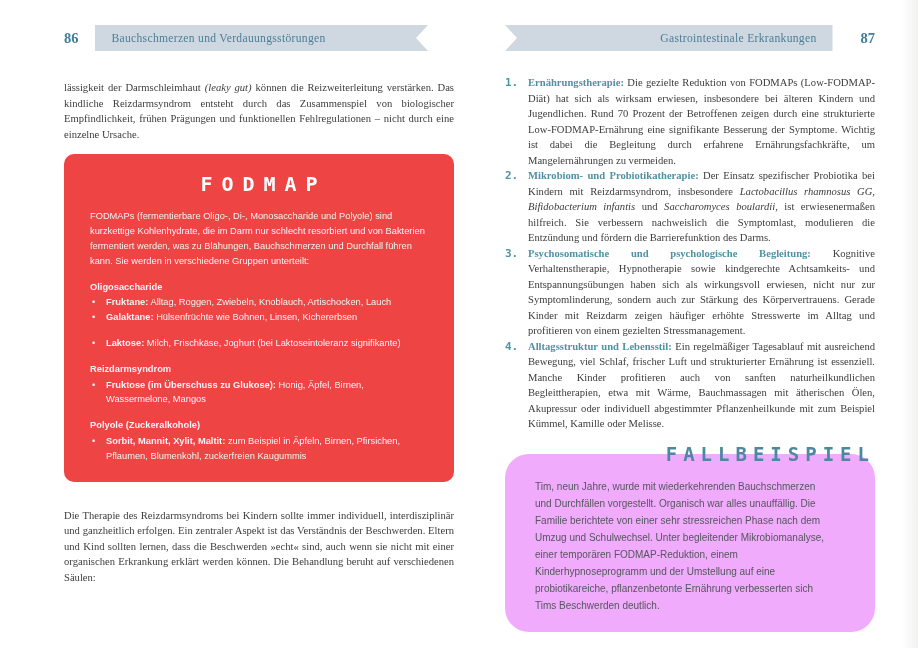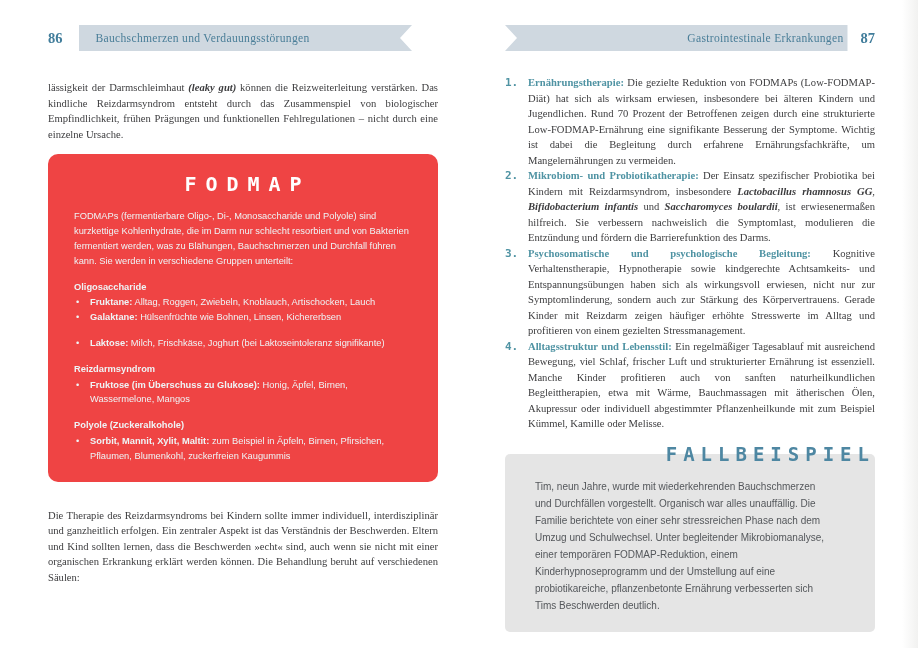--- a/index.html
+++ b/index.html
@@ -1,38 +1,38 @@
 <!DOCTYPE html>
 <html lang="de"><head>
 <meta charset="utf-8">
 <style>
   html,body{margin:0;padding:0;background:#ffffff;}
   .spread{position:relative;width:918px;height:648px;background:#ffffff;overflow:hidden;
           font-family:"Liberation Serif",serif;}
   .spread .edge-shadow{position:absolute;top:0;right:0;width:16px;height:100%;
           background:linear-gradient(to left, rgba(120,120,110,0.10), rgba(0,0,0,0));pointer-events:none;}
   .page{position:absolute;top:0;height:648px;box-sizing:border-box;overflow:hidden;}
-  .page-left{left:0;width:459px;padding:25px 21px 0 48px;}
+  .page-left{left:16px;width:459px;padding:25px 21px 0 48px;}
   .page-right{left:459px;width:459px;padding:25px 43px 0 46px;}
 
   
   .page-header{display:flex;align-items:center;height:26px;}
   .page-num{font-weight:bold;font-size:14.5px;color:#417d9b;flex:none;line-height:26px;}
   .band{height:26px;background:#cfd8e0;display:flex;align-items:center;box-sizing:border-box;flex:1;}
   .band-label{font-size:11.6px;color:#4a7e98;letter-spacing:0.3px;white-space:nowrap;}
   .band-left{margin-left:16px;margin-right:26px;padding-left:17px;
      clip-path:polygon(0 0,100% 0,calc(100% - 12px) 50%,100% 100%,0 100%);}
-  .band-right{margin-right:13px;padding-right:4px;justify-content:flex-end;
+  .band-right{margin-right:28px;padding-right:16px;justify-content:flex-end;
      clip-path:polygon(0 0,100% 0,100% 100%,0 100%,12px 50%);}
 
   
   .body{font-size:10.6px;line-height:15.6px;color:#3c3c3e;text-align:justify;margin:0;}
   .intro{margin-top:29px;}
   .outro{margin-top:26px;}
-  .it{font-style:italic;font-weight:bold;}
+  .it{font-style:italic;}
 
   
   .fodmap-box{margin-top:12px;background:#ef4444;border-radius:10px;
      padding:14px 26px 18px 26px;color:#eef4f6;font-family:"Liberation Sans",sans-serif;}
   .box-title{text-align:center;font-family:"DejaVu Sans Mono",monospace;font-weight:bold;
      font-size:20px;letter-spacing:9px;padding-left:9px;color:#ffffff;margin:4px 0 13px 0;}
   .box-text{font-size:9.3px;line-height:14.8px;margin:0;text-align:left;}
   .group{margin-top:11px;}
   .group-name{font-weight:bold;font-size:9.3px;line-height:14.8px;}
   .group ul{list-style:none;margin:1px 0 0 0;padding:0;}
@@ -46,21 +46,21 @@
      color:#3c3c3e;text-align:justify;}
   .t-num{position:absolute;left:0;top:0;font-family:"DejaVu Sans Mono",monospace;
      font-weight:bold;font-size:11px;line-height:15.5px;color:#4f93a3;}
   .t-title{font-weight:bold;color:#4f93a3;}
 
   
   .case-section{margin-top:9px;}
   .case-title{position:relative;z-index:2;text-align:right;font-family:"DejaVu Sans Mono",monospace;
      font-weight:bold;font-size:19px;letter-spacing:6px;padding-left:6px;color:#4e87a2;
      line-height:26px;margin-bottom:-13px;}
-  .case-box{position:relative;z-index:1;background:#e5e5e5;border-radius:5px;padding:24px 44px 18px 30px;}
+  .case-box{position:relative;z-index:1;background:#f0abfc;border-radius:24px;padding:24px 44px 18px 30px;}
   .case-text{margin:0;font-family:"Liberation Sans",sans-serif;font-size:10px;line-height:17px;
      color:#54575b;text-align:left;}
   .outro-right{margin-top:15px;}
 </style>
 </head>
 <body>
 
 <div class="spread">
 
   <div class="page page-left">

